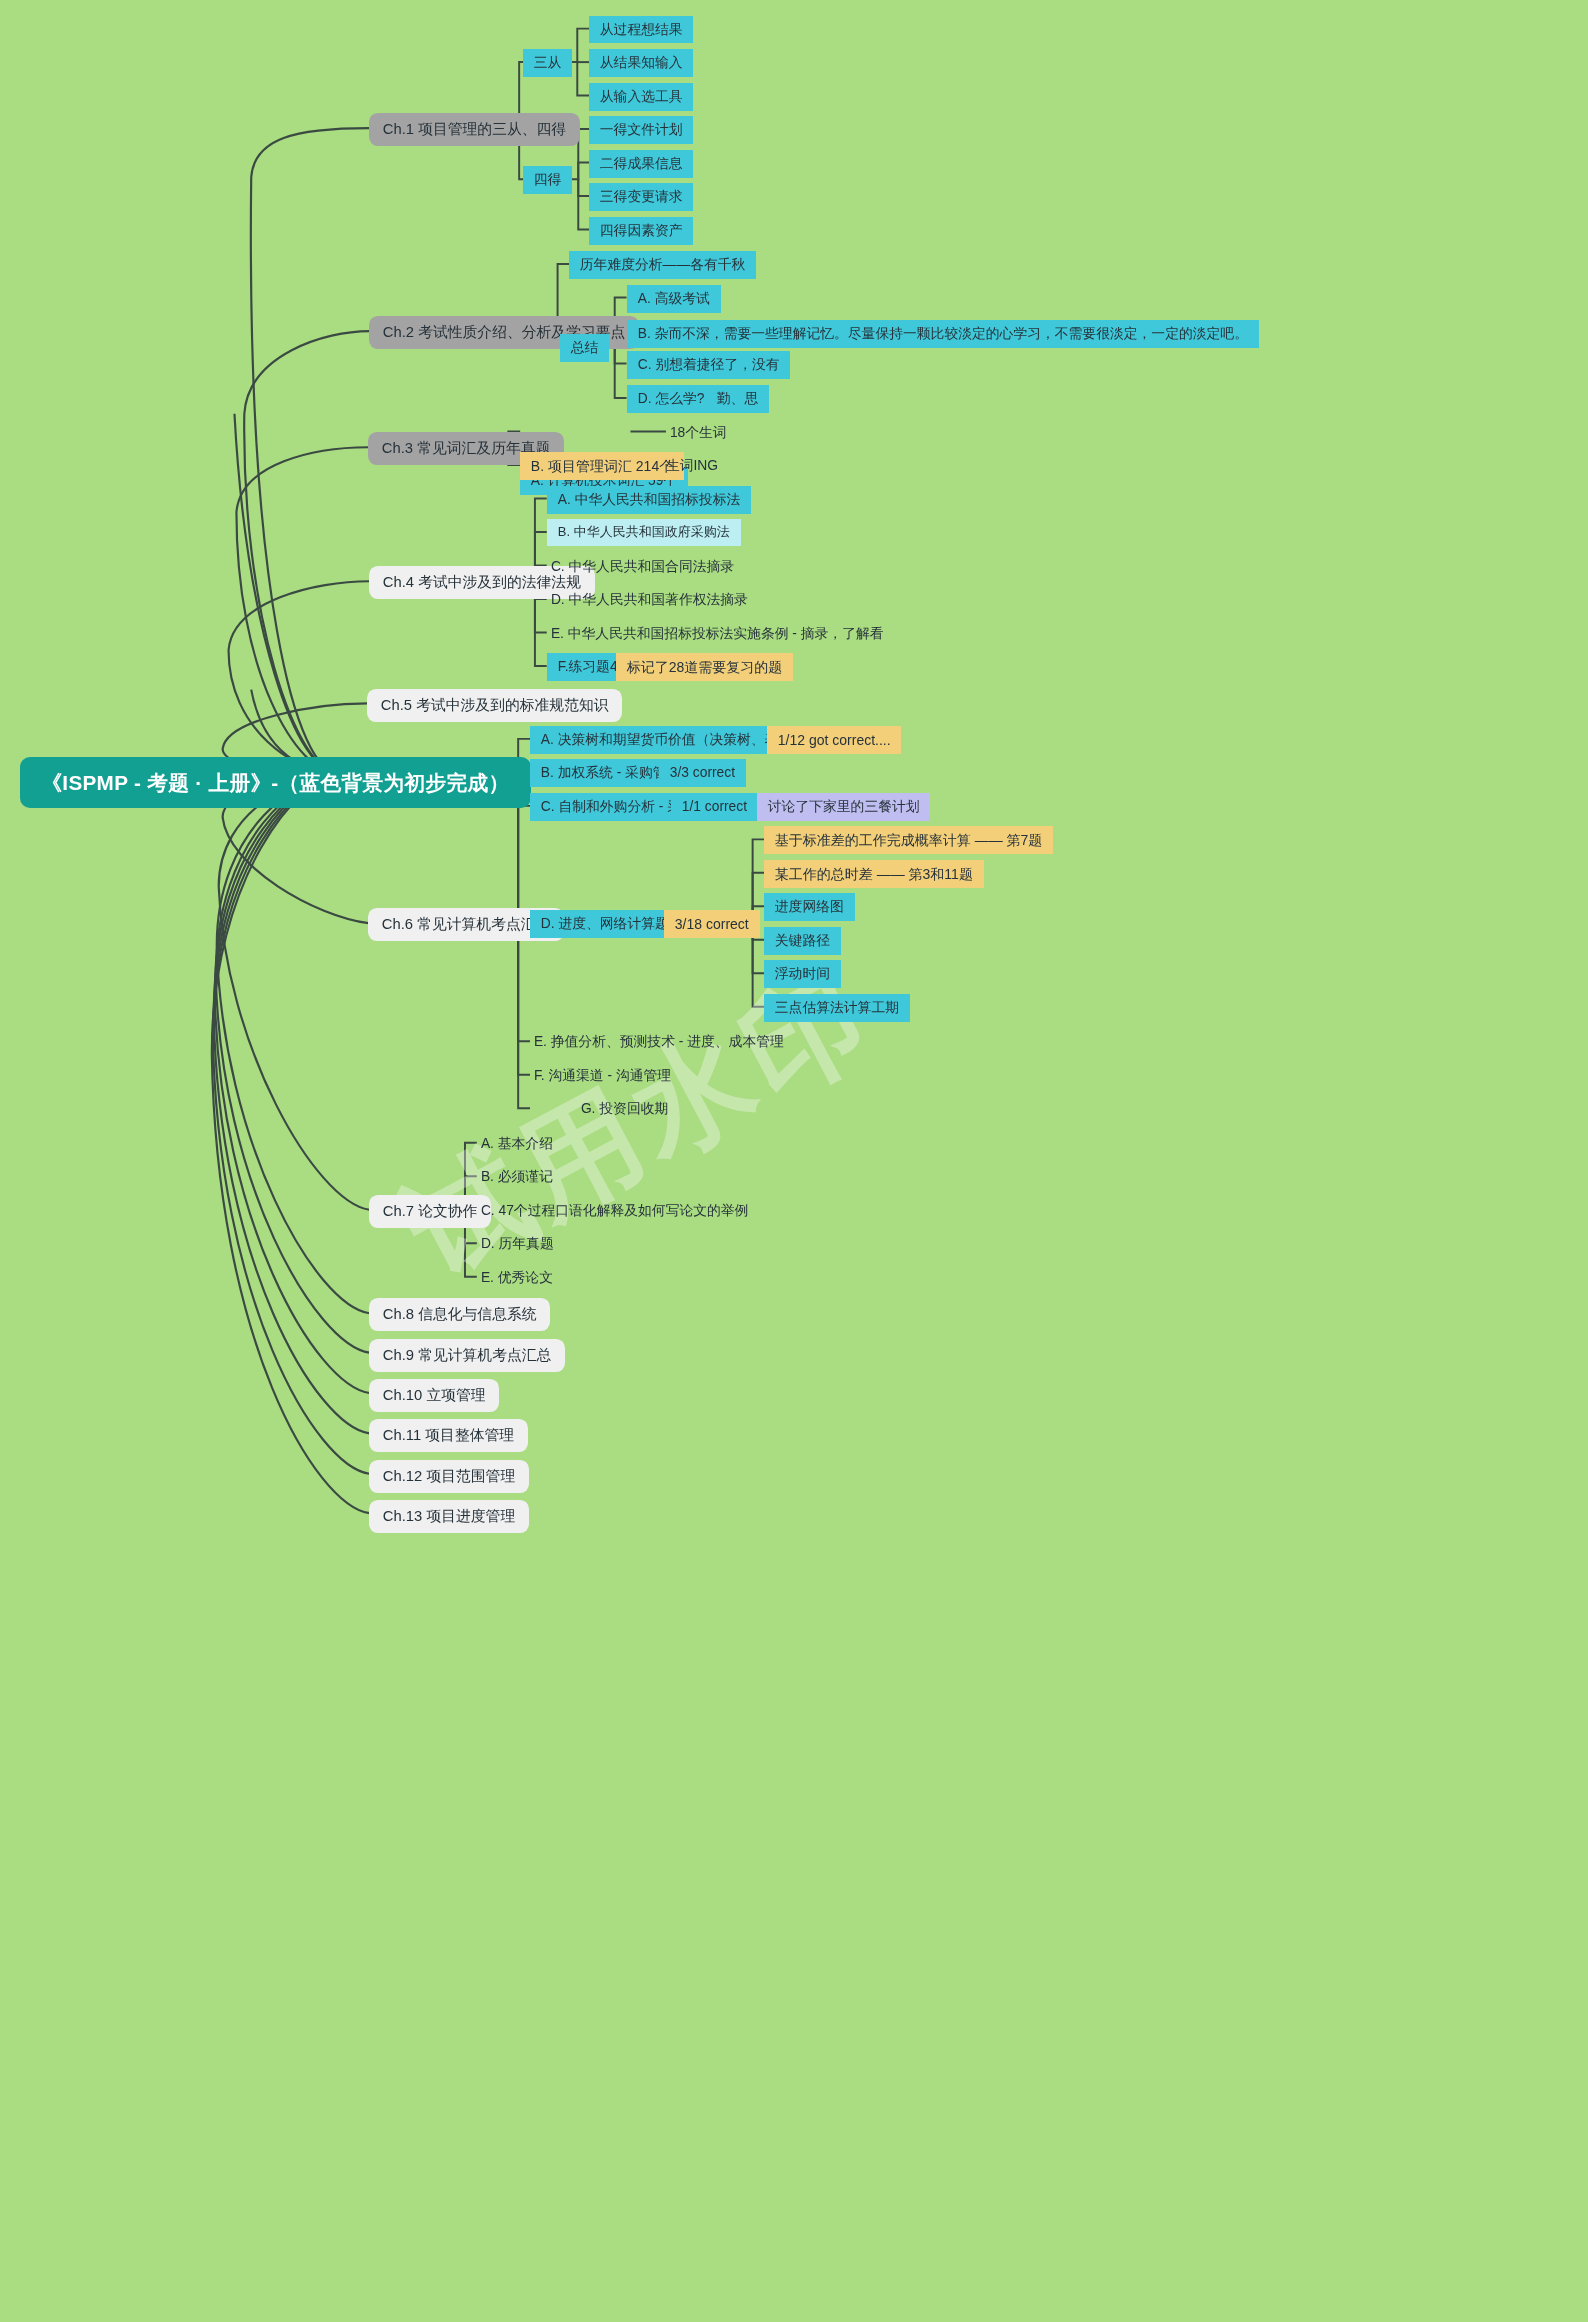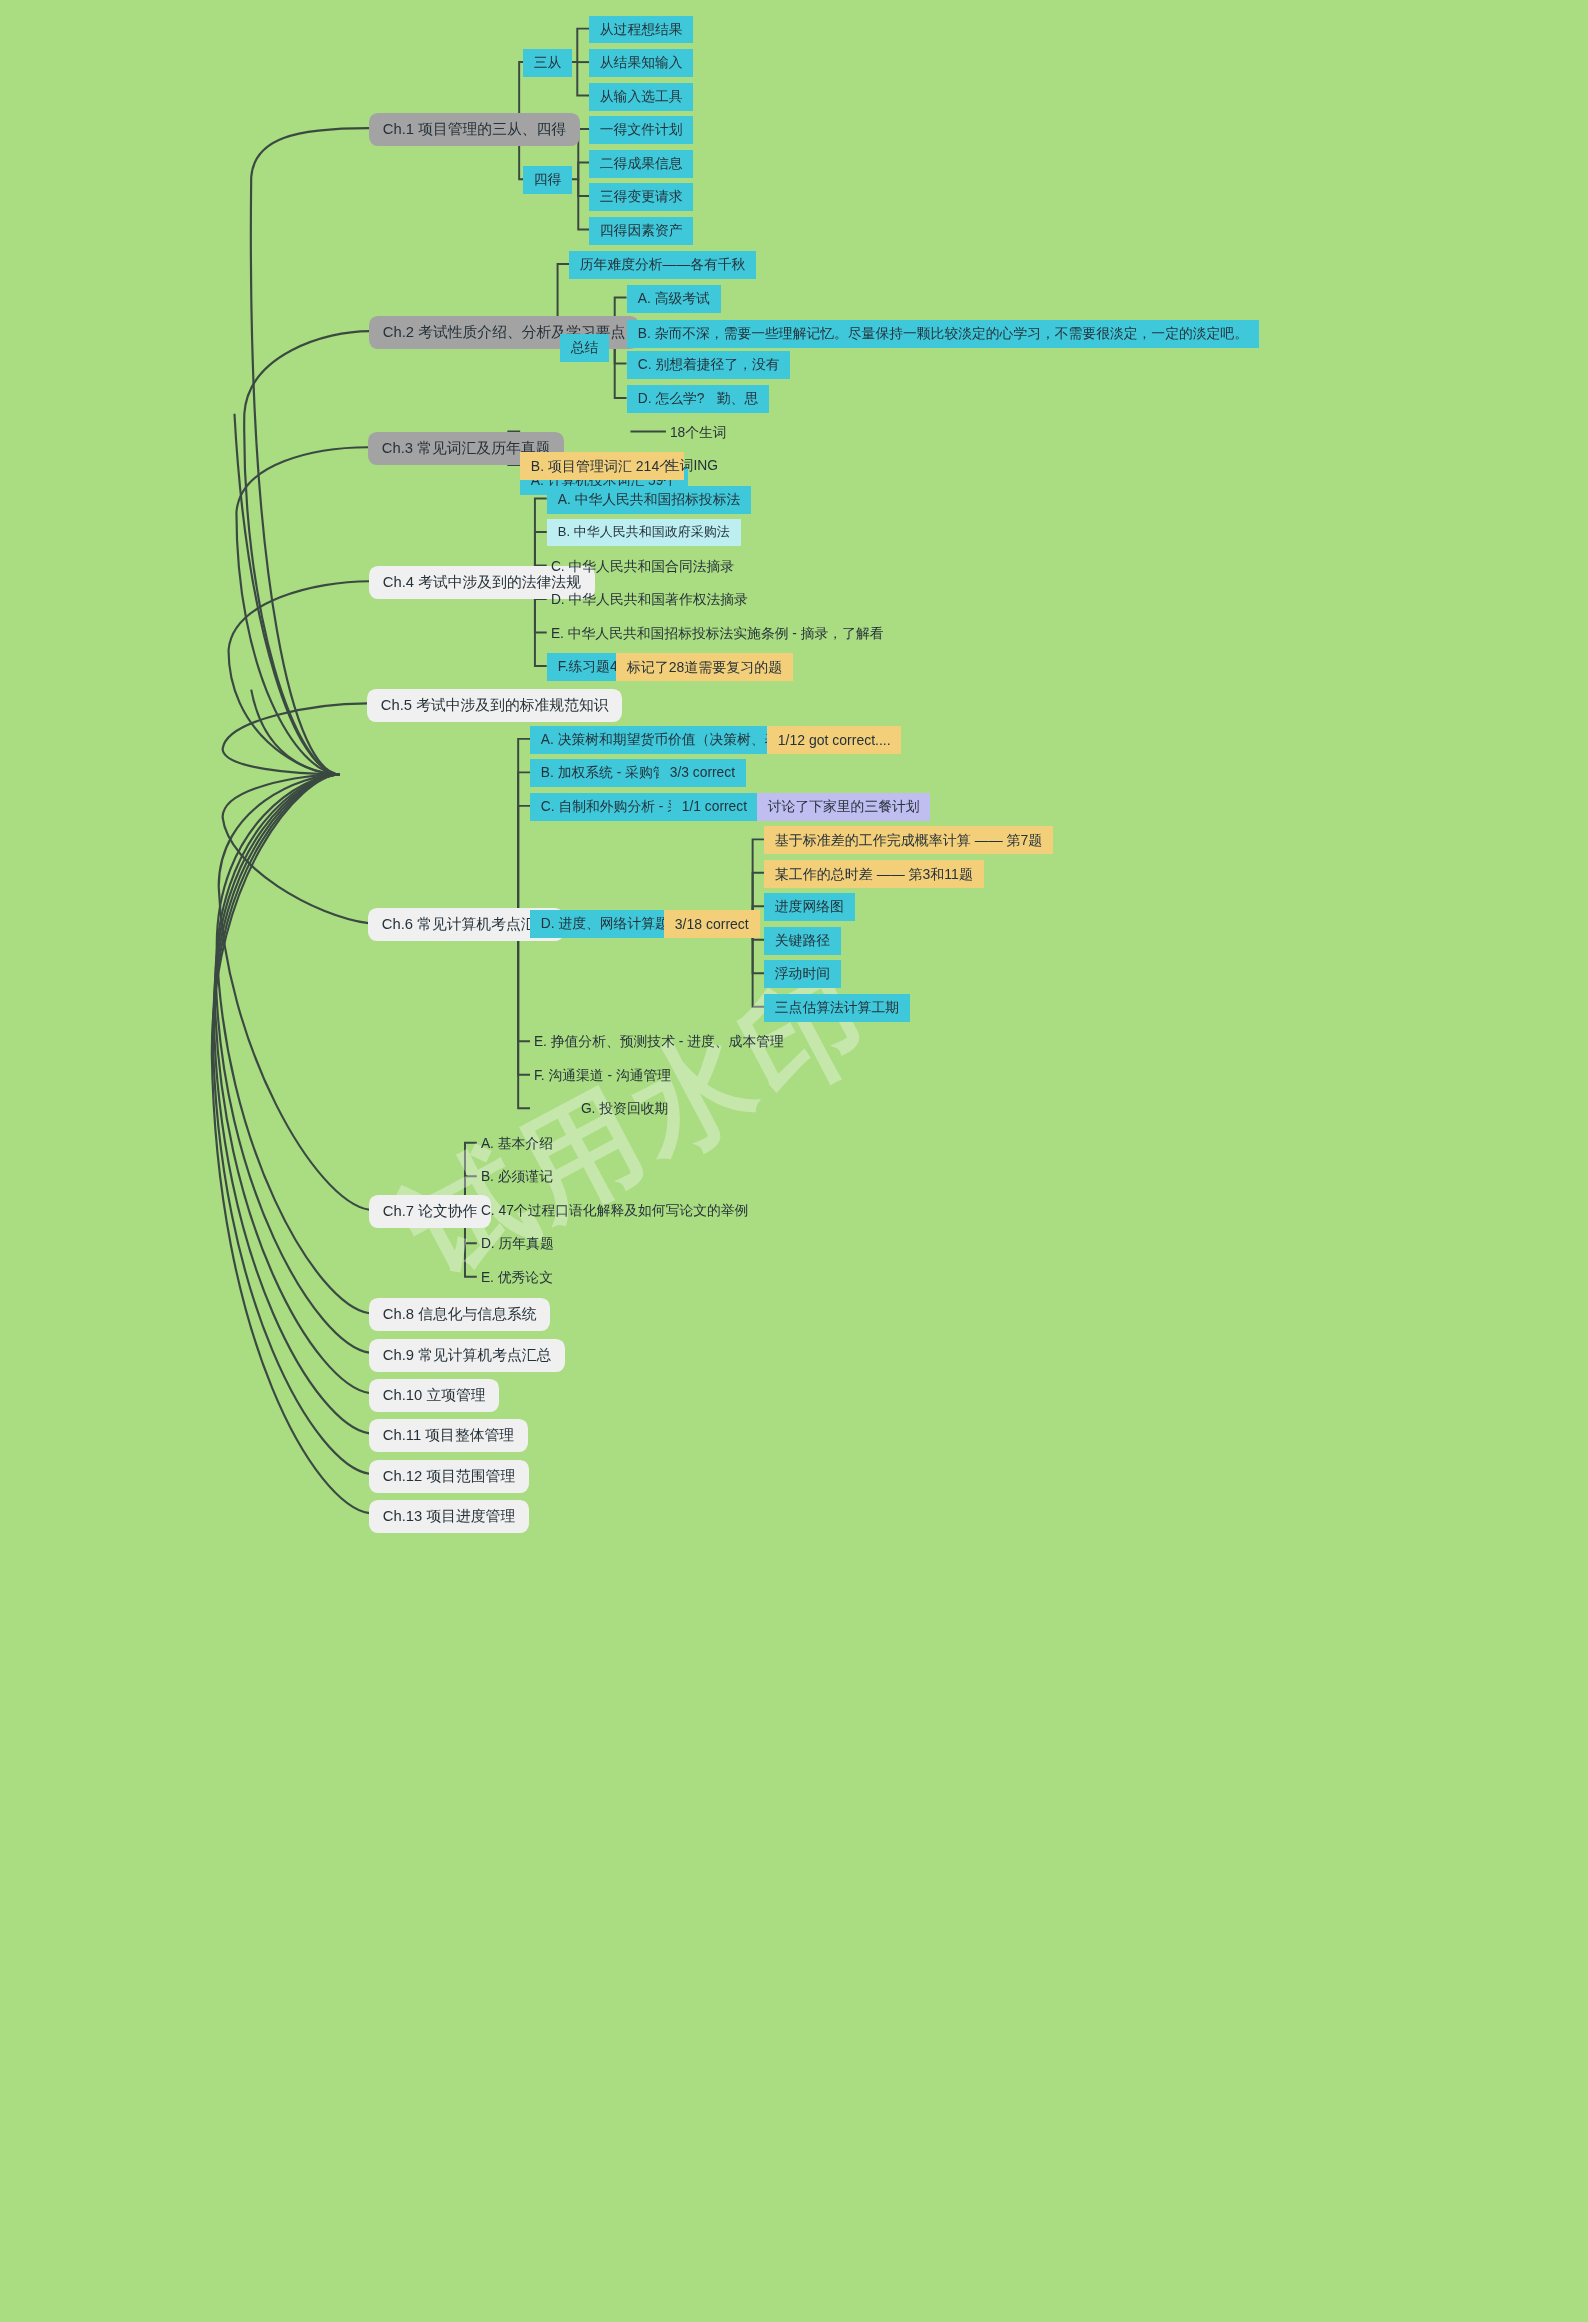--- a/index.html
+++ b/index.html
@@ -132,20 +132,21 @@
       <path d="M456,1228 H472 V1160 h12"></path>
       <path d="M472,1228 V1194 h12"></path>
       <path d="M472,1228 h12"></path>
       <path d="M472,1228 V1262 h12"></path>
       <path d="M472,1228 V1296 h12"></path>
     </g>
   </svg>
 
   <div class="watermark">试用水印</div>
 
+  <div class="node root" style="left:19.7px;top:757px;">《ISPMP - 考题 · 上册》-（蓝色背景为初步完成）</div>
 
   <div class="node chap" style="left:369px;top:113px;">Ch.1 项目管理的三从、四得</div>
   <div class="node cyan" style="left:523px;top:49px;">三从</div>
   <div class="node cyan" style="left:523px;top:166px;">四得</div>
   <div class="node cyan" style="left:589px;top:15.8px;">从过程想结果</div>
   <div class="node cyan" style="left:589px;top:49px;">从结果知输入</div>
   <div class="node cyan" style="left:589px;top:83px;">从输入选工具</div>
   <div class="node cyan" style="left:589px;top:116px;">一得文件计划</div>
   <div class="node cyan" style="left:589px;top:150px;">二得成果信息</div>
   <div class="node cyan" style="left:589px;top:183px;">三得变更请求</div>

